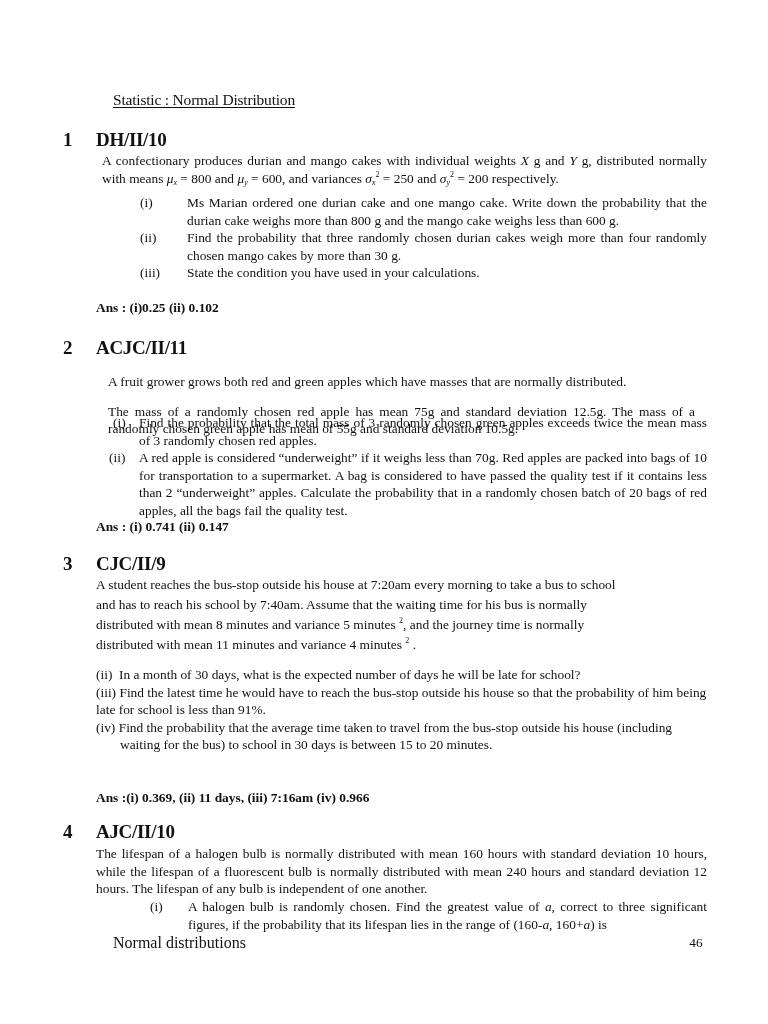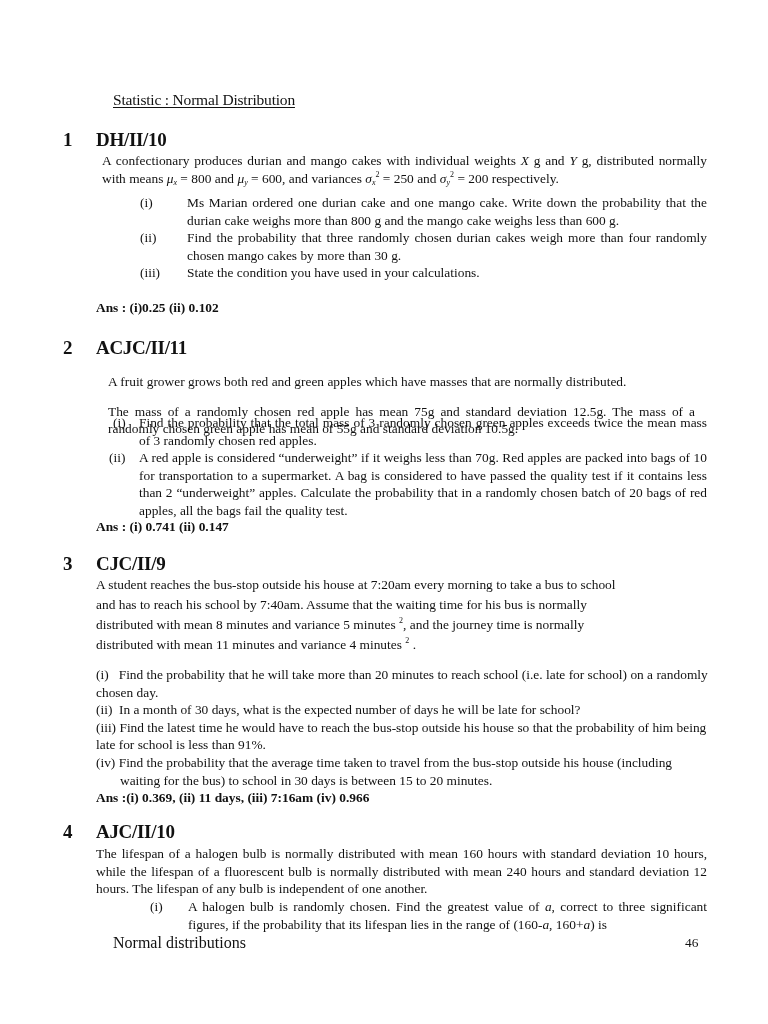--- a/index.html
+++ b/index.html
@@ -18,21 +18,21 @@
   .para { left: 96px; width: 611px; text-align: justify; }
   .para p { margin: 12px; }
   .row { display: flex; }
   .rn { flex: 0 0 auto; }
   .rt { flex: 1 1 auto; text-align: justify; }
   .ans { font-weight: bold; }
   sup { font-size: 8px; vertical-align: 6px; line-height: 0; }
   sub { font-size: 8px; vertical-align: -2px; line-height: 0; }
   i.m { font-style: italic; }
   .footer-left { left: 113px; top: 934px; font-size: 16px; }
-  .footer-right { left: 685px; top: 934px; width: 22px; text-align: left; font-size: 13.4px; }
+  .footer-right { left: 685px; top: 934px; width: 22px; text-align: center; font-size: 13.4px; }
 </style>
 </head>
 <body>
 
 <div class="abs title">Statistic : Normal Distribution</div>
 
 <div class="abs qnum" style="left:63px; top:131px;">1</div>
 <div class="abs qcode" style="left:96px; top:131px;">DH/II/10</div>
 
 <div class="abs para" style="left:102px; top:152px; width:605px;">
@@ -75,21 +75,20 @@
 
 <div class="abs qnum" style="left:63px; top:555px;">3</div>
 <div class="abs qcode" style="left:96px; top:555px;">CJC/II/9</div>
 <div class="abs" style="left:96px; top:575px; width:620px; line-height:20px;">
   <div>A student reaches the bus-stop outside his house at 7:20am every morning to take a bus to school</div>
   <div>and has to reach his school by 7:40am. Assume that the waiting time for his bus is normally</div>
   <div><span>distributed with mean 8 minutes and variance 5 minutes</span> <sup>2</sup><span>, and the journey time is normally</span></div>
   <div><span>distributed with mean 11 minutes and variance 4 minutes</span> <sup>2</sup> <span>.</span></div>
 </div>
 <div class="abs" style="left:96px; top:666px; width:614px;">
-  <div><span>(i)</span>&nbsp;&nbsp; <span>Find the probability that he will take more than 20 minutes to reach school (i.e. late for school) on a randomly chosen day.</span></div>
   <div><span>(ii)</span>&nbsp; <span>In a month of 30 days, what is the expected number of days he will be late for school?</span></div>
   <div><span>(iii)</span> <span>Find the latest time he would have to reach the bus-stop outside his house so that the probability of him being late for school is less than 91%.</span></div>
   <div style="padding-left:24px; text-indent:-24px;"><span>(iv)</span> <span>Find the probability that the average time taken to travel from the bus-stop outside his house (including waiting for the bus) to school in 30 days is between 15 to 20 minutes.</span></div>
 </div>
 <div class="abs ans" style="left:96px; top:789px;">Ans :(i) 0.369, (ii) 11 days, (iii) 7:16am (iv) 0.966</div>
 
 <div class="abs qnum" style="left:63px; top:823px;">4</div>
 <div class="abs qcode" style="left:96px; top:823px;">AJC/II/10</div>
 <div class="abs para" style="top:845px;">The lifespan of a halogen bulb is normally distributed with mean 160 hours with standard deviation 10 hours, while the lifespan of a fluorescent bulb is normally distributed with mean 240 hours and standard deviation 12 hours. The lifespan of any bulb is independent of one another.</div>
 <div class="abs" style="left:150px; top:898px; width:557px;">

